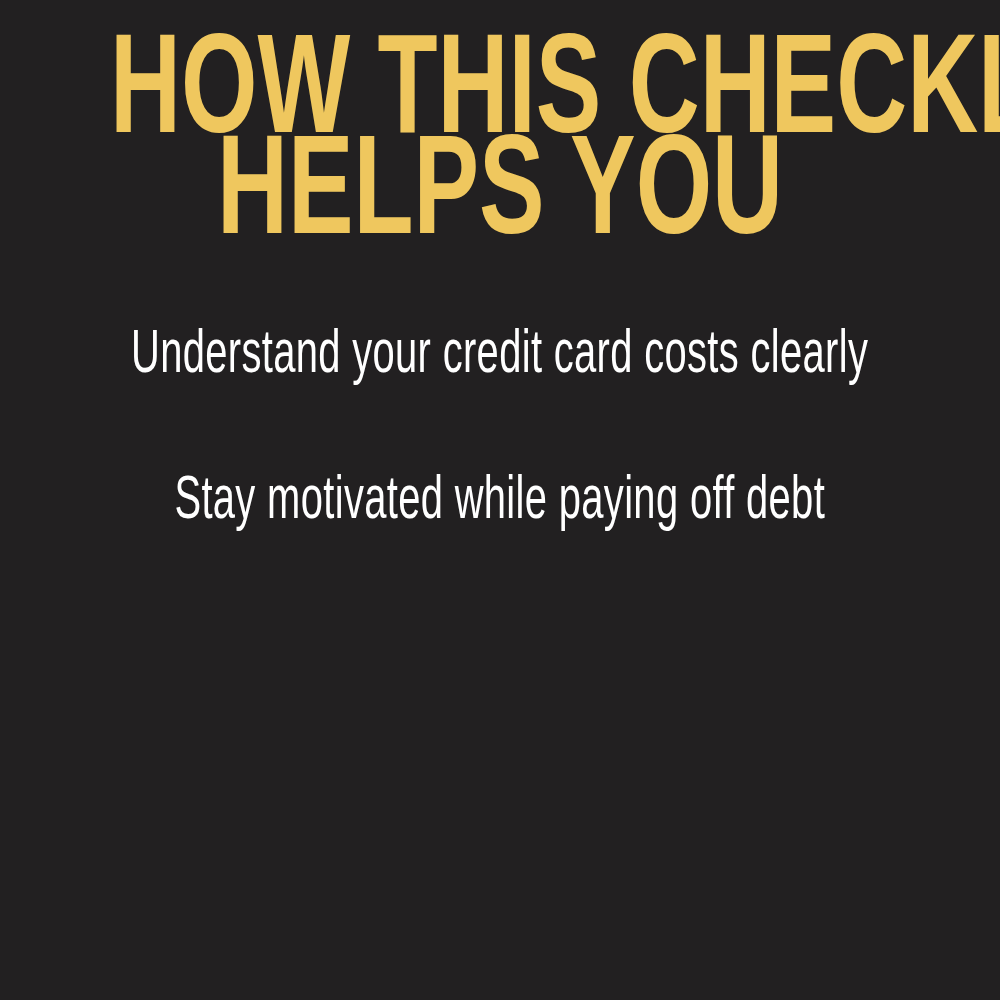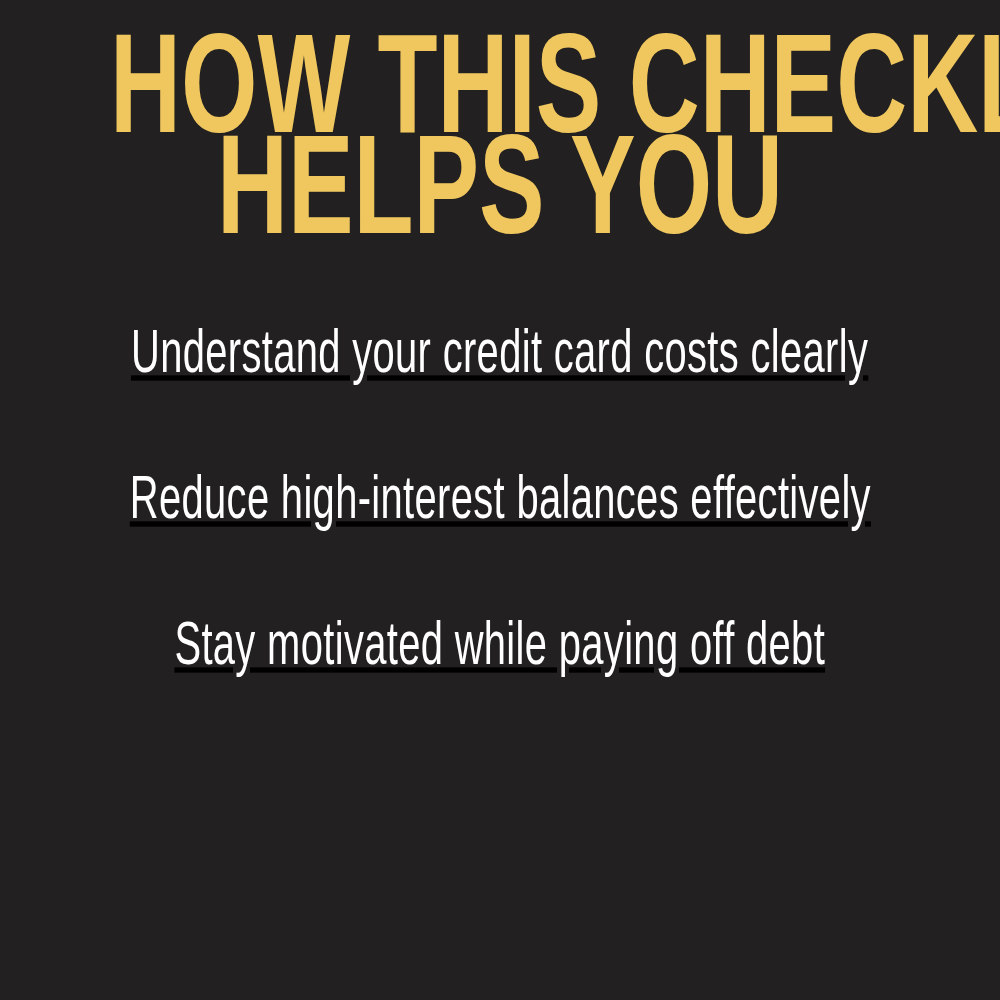--- a/index.html
+++ b/index.html
@@ -63,21 +63,20 @@
     position: absolute;
     top: 278px;
     left: 0;
   }
   .benefit-item {
     height: 146px;
     display: flex;
     align-items: center;
     justify-content: center;
     width: 100%;
-    text-decoration: underline;
   }
   .benefit-text {
     color: #FFFFFF;
     font-family: "Liberation Sans Narrow", "Liberation Sans", sans-serif;
     font-weight: 400;
     font-size: 57px;
     line-height: 1;
     white-space: nowrap;
     transform: scaleX(0.70) scaleY(1.06);
     transform-origin: center center;
@@ -92,20 +91,17 @@
   <h1 class="headline">
     <span class="headline-line l1">HOW THIS CHECKLIST</span>
     <span class="headline-line l2">HELPS YOU</span>
   </h1>
 
   <ul class="benefits">
     <li class="benefit-item">
       <span class="benefit-text">Understand your credit card costs clearly</span>
     </li>
     <li class="benefit-item">
-      <span class="benefit-text">Reduce high-interest balances effectively</span>
-    </li>
-    <li class="benefit-item">
       <span class="benefit-text">Stay motivated while paying off debt</span>
     </li>
   </ul>
 
 </div>
 
 </body></html>

